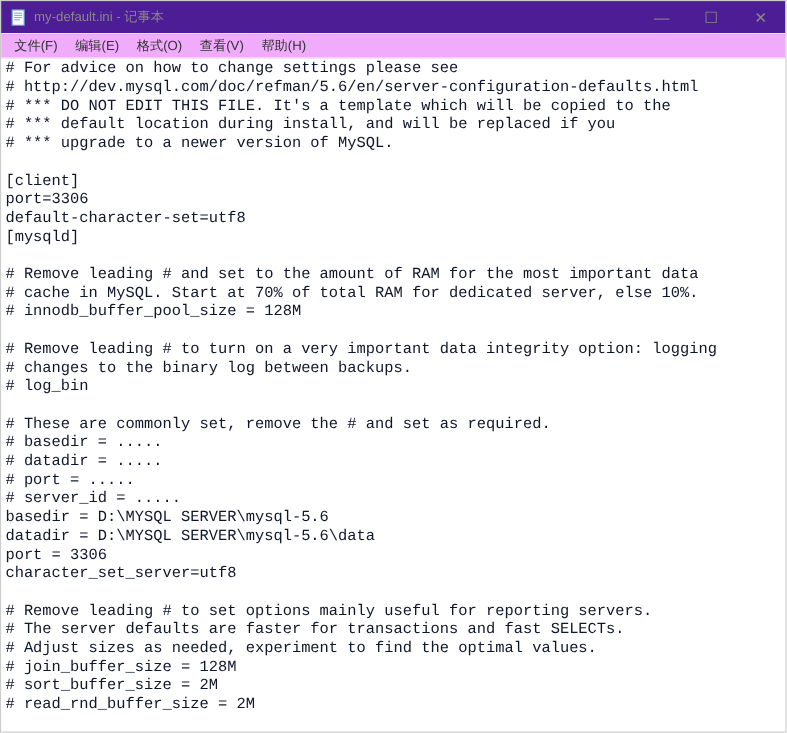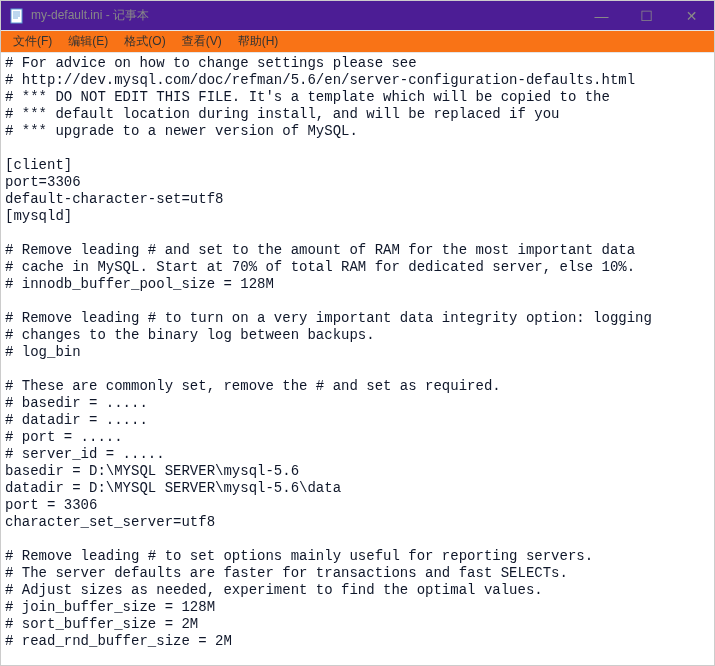--- a/index.html
+++ b/index.html
@@ -48,21 +48,21 @@
       width: 45px;
       height: 30px;
       display: flex;
       align-items: center;
       justify-content: center;
       color: #888;
       font-size: 14px;
     }
     .menubar {
       height: 22px;
-      background: #f97316;
+      background: #f0abfc;
       display: flex;
       align-items: center;
       padding: 0 4px;
       border-bottom: 1px solid #e5e5e5;
     }
     .menu-item {
       padding: 2px 8px;
       font-size: 12px;
       color: #333;
       cursor: default;

